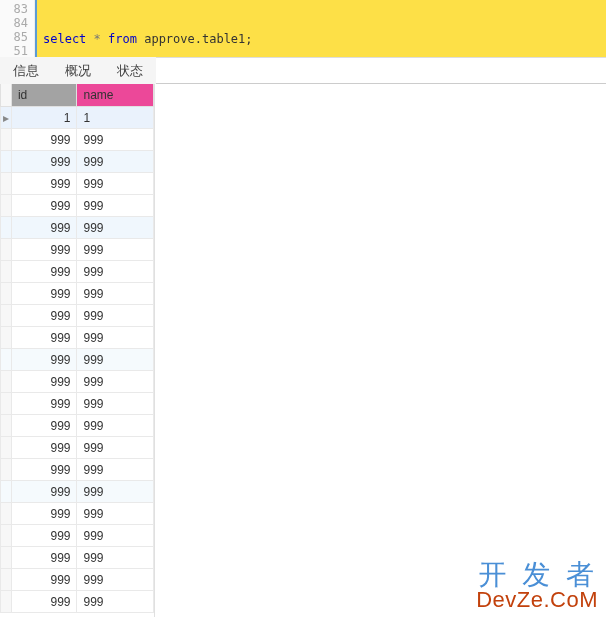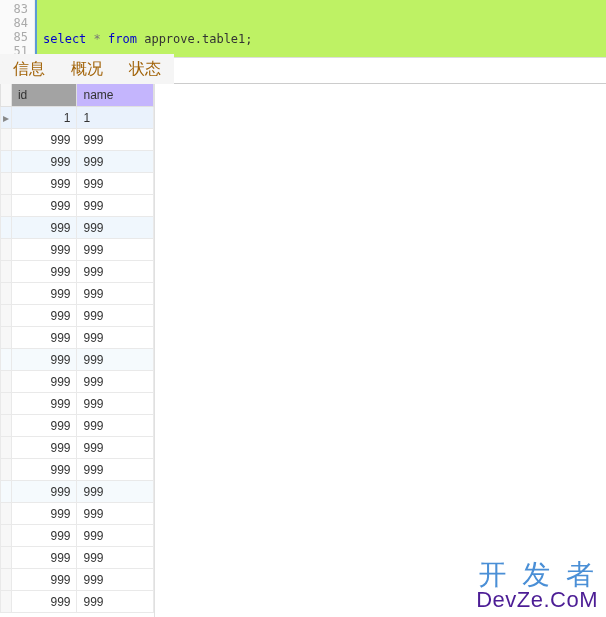--- a/index.html
+++ b/index.html
@@ -7,21 +7,21 @@
       font-family: "Microsoft YaHei", Arial, sans-serif;
       font-size: 12px;
       background: #fff;
       color: #333;
       width: 606px;
       height: 617px;
       overflow: hidden;
       position: relative;
     }
     .editor-area {
-      background: #bef264;
+      background: #fde047;
       border-bottom: 1px solid #ddd;
       height: 58px;
       display: flex;
     }
     .gutter {
       width: 35px;
       background: #fafafa;
       color: #aaa;
       text-align: right;
       padding: 2px 6px 2px 2px;
@@ -49,43 +49,43 @@
       height: 26px;
       border-bottom: 1px solid #ccc;
       background: #fff;
       padding-left: 0;
     }
     .tab {
       padding: 4px 12px;
       border: 1px solid transparent;
       border-bottom: none;
       cursor: pointer;
-      color: #a16207;
-      font-size: 16px;
+      color: #404040;
+      font-size: 13px;
       position: relative;
       top: 1px;
       background: #f5f5f5;
     }
     .tab.active {
       background: #fff;
       border-color: #ccc;
       border-bottom: 1px solid #fff;
     }
     .grid-wrap {
       display: flex;
       height: calc(617px - 58px - 26px);
       overflow: hidden;
     }
     .grid {
       border-right: 1px solid #e0e0e0;
       width: 155px;
     }
     table { border-collapse: collapse; width: 100%; }
     th {
-      background: #c4b5fd;
+      background: #ec4899;
       border: 1px solid #e0e0e0;
       border-top: none;
       padding: 4px 6px;
       text-align: left;
       font-weight: normal;
       color: #333;
       height: 22px;
       font-size: 12px;
     }
     th.id-col { background: #a3a3a3; }
@@ -109,21 +109,21 @@
     .name-cell { text-align: left; width: 70px; padding-left: 6px; }
     .watermark {
       position: absolute;
       right: 8px;
       bottom: 6px;
       text-align: right;
       pointer-events: none;
       line-height: 1;
     }
     .wm1 { color: #4a8fd6; font-size: 28px; letter-spacing: 4px; font-weight: 300; }
-    .wm2 { color: #4c1d95; font-size: 22px; font-family: Arial, sans-serif; letter-spacing: 0.5px; }
+    .wm2 { color: #c2410c; font-size: 22px; font-family: Arial, sans-serif; letter-spacing: 0.5px; }
   </style>
 </head>
 <body>
 
 <div class="editor-area">
   <div class="gutter">
     <div>83</div>
     <div>84</div>
     <div>85</div>
     <div>51</div>

